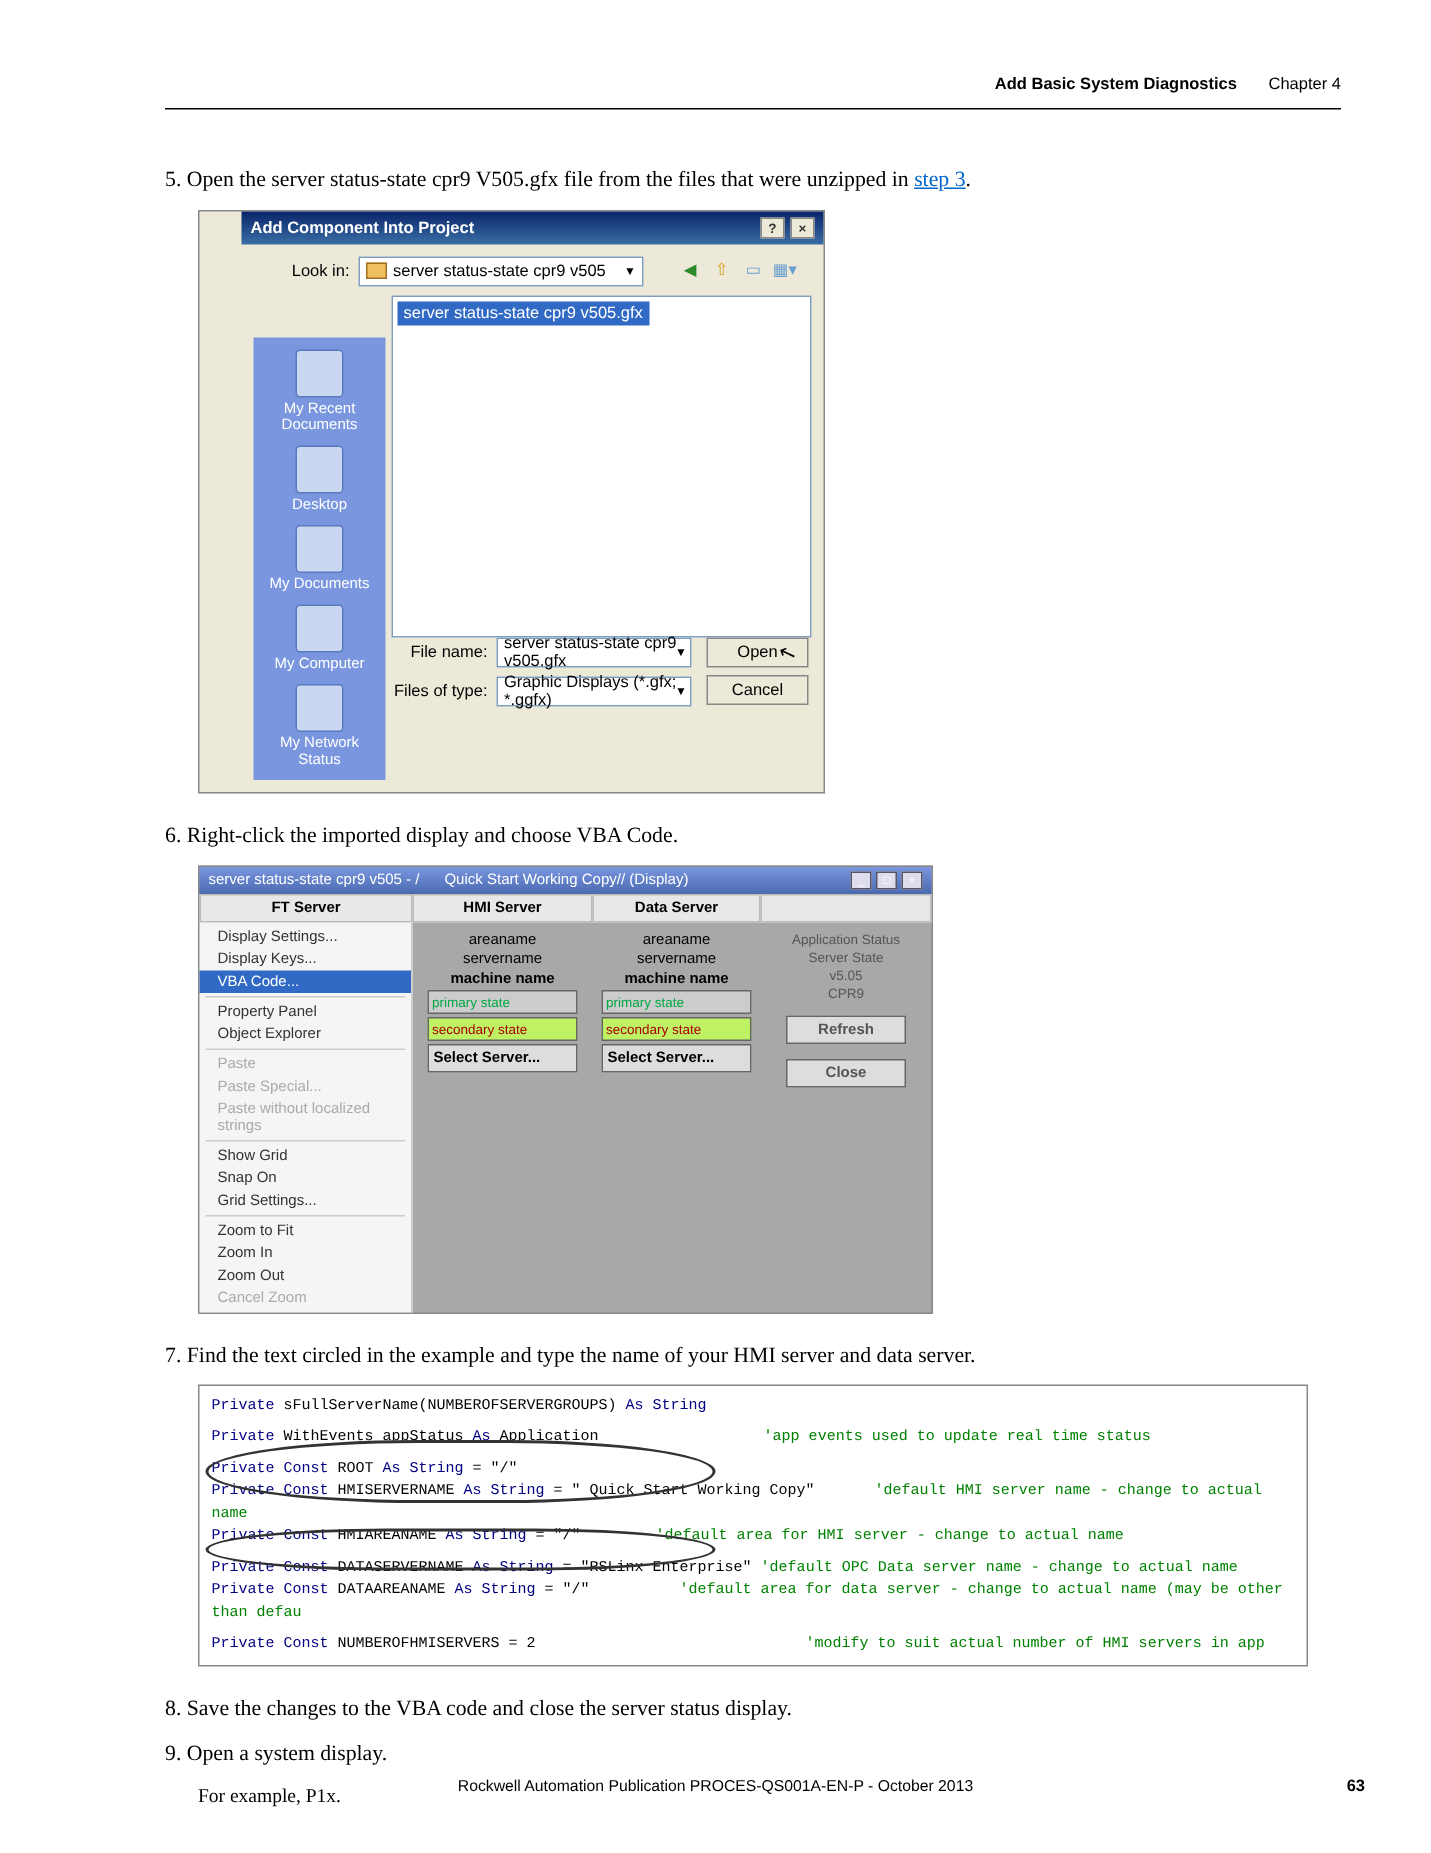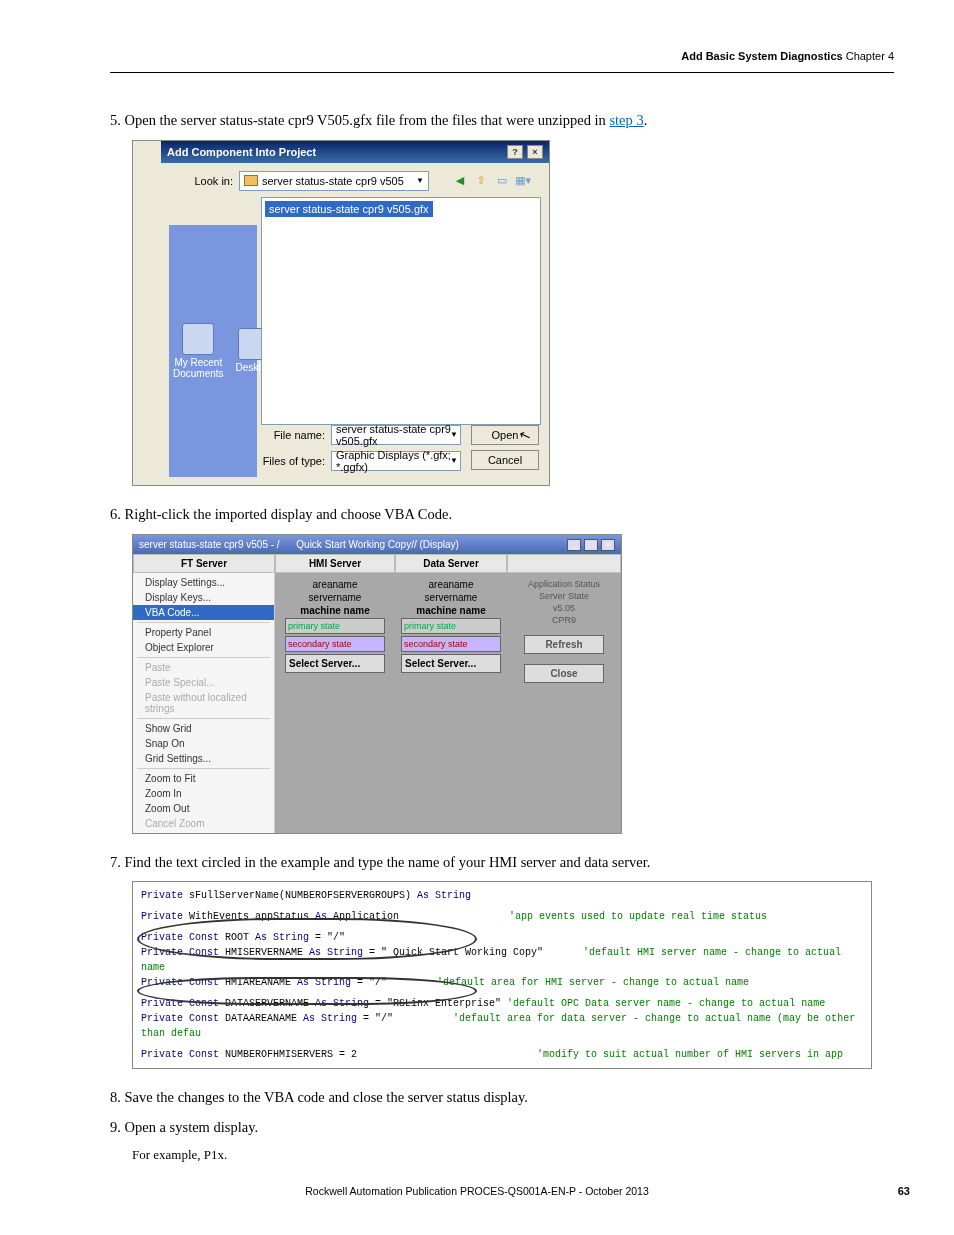--- a/index.html
+++ b/index.html
@@ -17,21 +17,21 @@
     height: 100%;
   }
   .header {
     position: absolute;
     top: 50px;
     right: 60px;
     font-size: 11px;
     font-family: Arial, sans-serif;
   }
   .header .title { font-weight: bold; }
-  .header .chapter { }
+  .header .chapter { margin-left: 18px; }
   .hr-top {
     position: absolute;
     top: 72px;
     left: 110px;
     right: 60px;
     height: 1px;
     background: #000;
   }
   .content {
     margin-top: 60px;
@@ -61,21 +61,21 @@
   }
   .dlg1 .titlebar .btns span {
     display: inline-block; width: 16px; height: 14px;
     background: #ece9d8; border: 1px solid #888;
     text-align: center; font-size: 9px; color: #333; margin-left: 1px;
     font-family: Arial; line-height: 12px;
   }
   .dlg1 .body { display: flex; }
   .dlg1 .sidebar {
     width: 88px; background: #7a96df; padding: 6px 0;
-    display: flex; flex-direction: row; align-items: center; gap: 4px;
+    display: flex; flex-direction: column; align-items: center; gap: 4px;
     color: #fff; font-size: 10px; text-align: center; margin-top: 28px;
   }
   .dlg1 .sidebar .sb-item { padding: 2px 4px; }
   .dlg1 .sb-icon {
     width: 32px; height: 32px; background: #c9d8f0; border: 1px solid #5a7ac0;
     margin: 0 auto 2px auto; border-radius: 3px;
   }
   .dlg1 .main { flex: 1; padding: 8px; }
   .dlg1 .row { display: flex; align-items: center; margin-bottom: 6px; gap: 6px; }
   .dlg1 .row label { width: 64px; text-align: right; font-size: 11px; }
@@ -148,21 +148,21 @@
   .dlg2 .ctx-menu .mi.dis { color: #aaa; }
   .dlg2 .ctx-menu hr { border: none; border-top: 1px solid #ccc; margin: 2px 4px; }
   .dlg2 .servcol {
     width: 120px; padding: 6px 4px; text-align: left; font-size: 10px;
     display: flex; flex-direction: column; gap: 2px; align-items: center;
   }
   .dlg2 .servcol .st {
     width: 100px; padding: 2px; border: 1px solid #666; color: #0a4;
     background: #ccc; font-size: 9px;
   }
-  .dlg2 .servcol .st.sec { color: #a00; background: #c4b5fd; }
+  .dlg2 .servcol .st.sec { color: #a00; background: #bef264; }
   .dlg2 .servcol .selbtn {
     width: 100px; padding: 3px; border: 1px solid #666; background: #ddd;
     font-size: 10px; font-weight: bold;
   }
   .dlg2 .appcol {
     flex: 1; padding: 6px; font-size: 9px; color: #555;
     display: flex; flex-direction: column; gap: 2px; align-items: center;
   }
   .dlg2 .appbtn {
     width: 80px; padding: 3px; border: 1px solid #666; background: #ddd;

